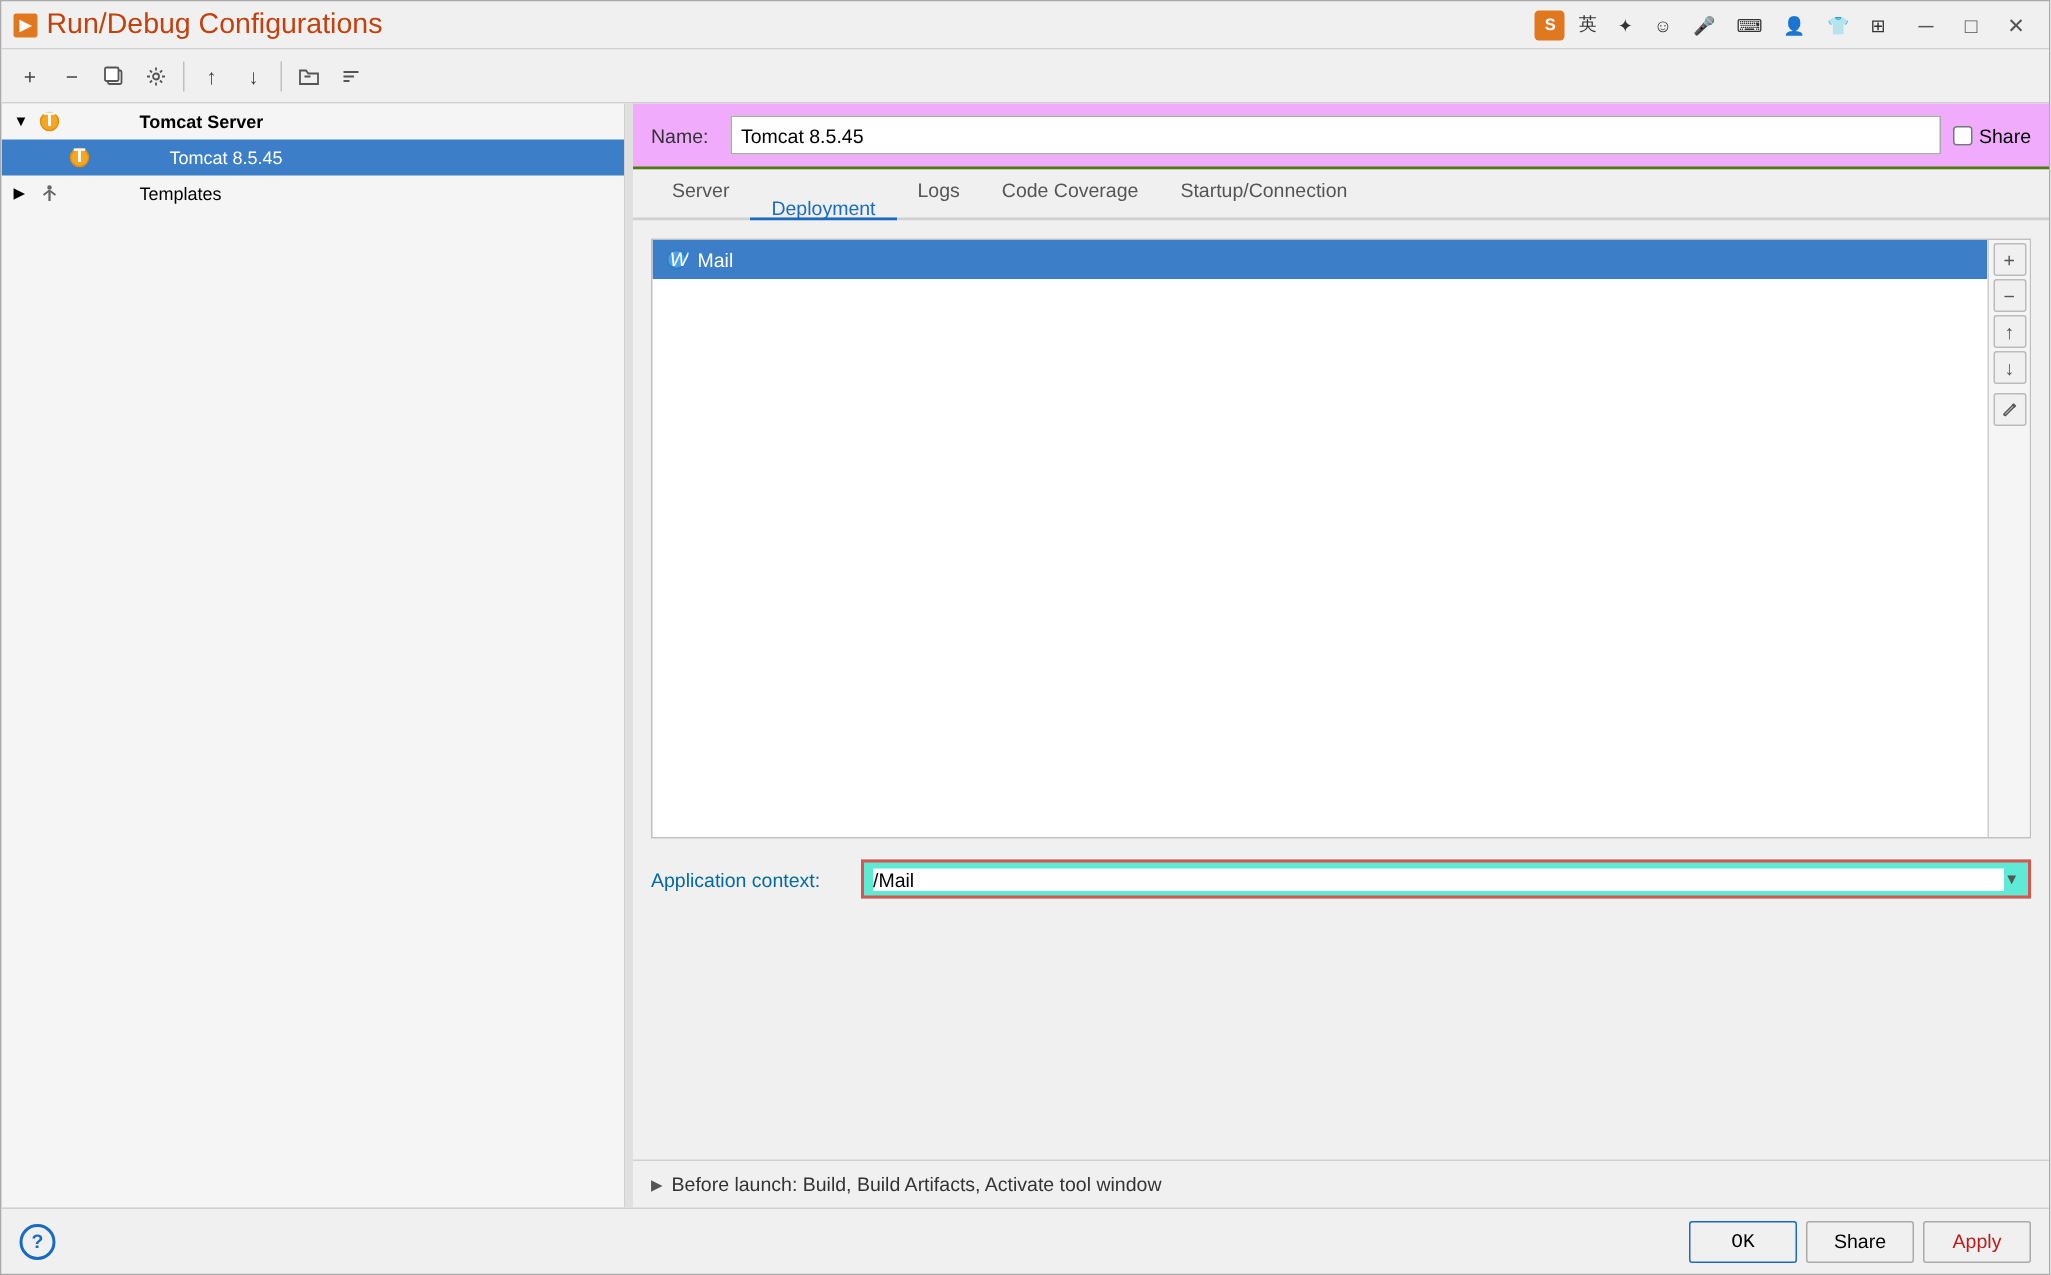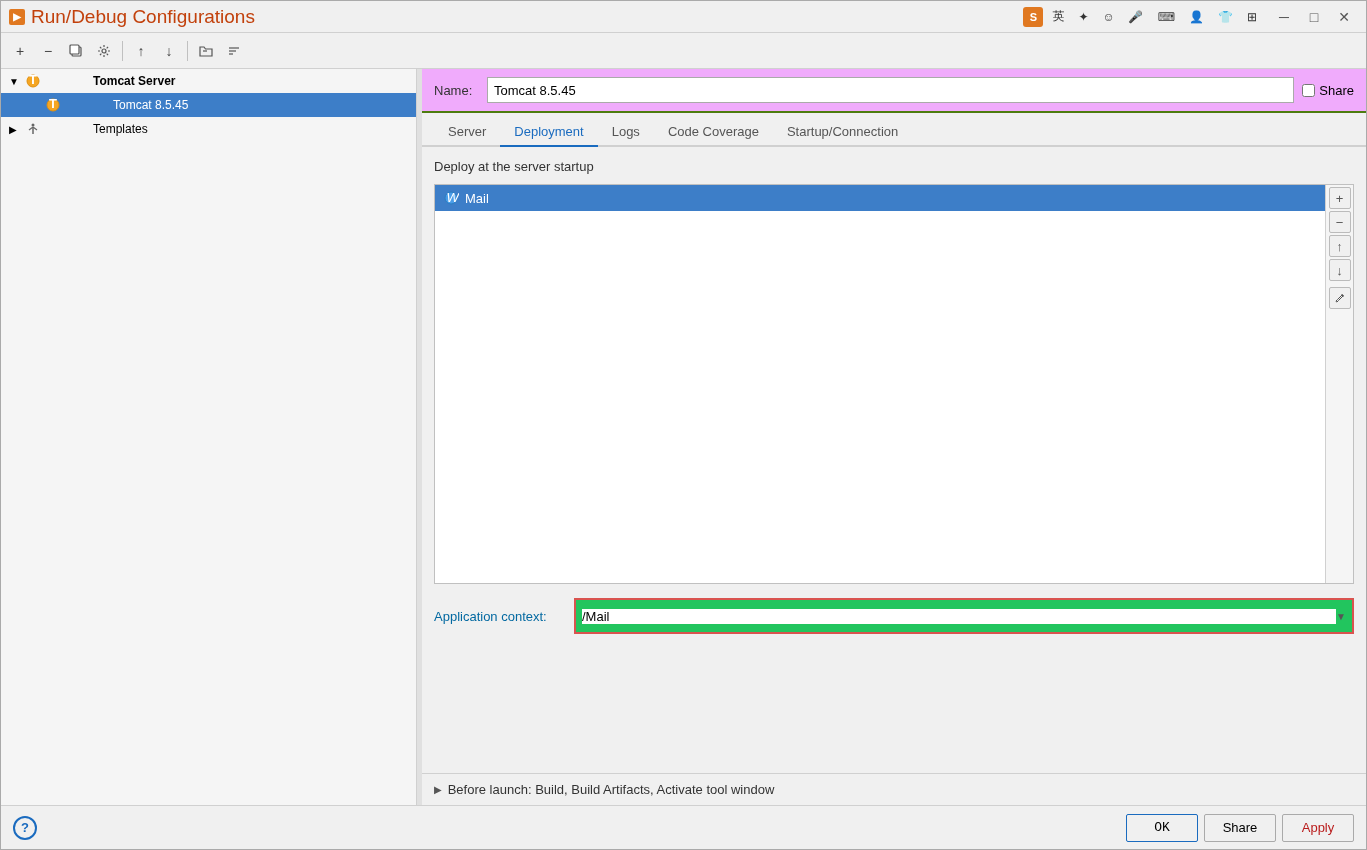--- a/index.html
+++ b/index.html
@@ -45,38 +45,38 @@
     .right-panel { flex: 1; display: flex; flex-direction: column; padding: 0; }
 
     
     .name-row { display: flex; align-items: center; padding: 8px 12px; gap: 8px; background: #f0abfc; border-bottom: 2px solid #4d7c0f; }
     .name-label { font-size: 13px; color: #333; min-width: 45px; }
     .name-input { flex: 1; height: 26px; border: 1px solid #aaa; padding: 2px 6px; font-size: 13px; background: white; }
     .share-checkbox { display: flex; align-items: center; gap: 4px; font-size: 13px; cursor: pointer; }
     .share-checkbox input { cursor: pointer; }
 
     
-    .tabs-bar { display: flex; align-items: flex-end; padding: 0 12px; background: #f0f0f0; border-bottom: 2px solid #d0d0d0; height: 34px; }
+    .tabs-bar { display: flex; padding: 0 12px; background: #f0f0f0; border-bottom: 2px solid #d0d0d0; height: 34px; }
     .tab { padding: 6px 14px; cursor: pointer; font-size: 13px; color: #555; border-bottom: 2px solid transparent; margin-bottom: -2px; }
     .tab.active { color: #1a6bbf; border-bottom: 2px solid #1a6bbf; font-weight: 500; margin-top: 12px; }
 
     
     .tab-content { flex: 1; padding: 12px; display: flex; flex-direction: column; gap: 10px; overflow: auto; background: #f0f0f0; }
     .deploy-list { flex: 1; overflow: auto; }
     .deploy-item { display: flex; align-items: center; padding: 5px 8px; gap: 6px; cursor: pointer; }
     .deploy-item.selected { background: #3d7ec8; color: white; }
     .deploy-item-icon { width: 16px; height: 16px; display: flex; align-items: center; justify-content: center; font-size: 12px; }
     .deploy-item-label { font-size: 13px; }
     .deploy-side-btns { width: 28px; background: #f5f5f5; border-left: 1px solid #d0d0d0; display: flex; flex-direction: column; align-items: center; padding: 2px 0; gap: 2px; }
     .deploy-side-btn { width: 22px; height: 22px; display: flex; align-items: center; justify-content: center; cursor: pointer; border: 1px solid #bbb; background: #f0f0f0; border-radius: 2px; font-size: 13px; color: #555; }
 
     
     .app-context-row { display: flex; align-items: center; gap: 10px; padding: 4px 0; }
     .app-context-label { font-size: 13px; color: #0369a1; min-width: 130px; }
-    .app-context-combo { flex: 1; height: 36px; border: 2px solid #d9534f; padding: 2px 6px; font-size: 13px; background: #22c55e; display: flex; align-items: center; justify-content: space-between; cursor: pointer; }
+    .app-context-combo { flex: 1; height: 26px; border: 2px solid #d9534f; padding: 2px 6px; font-size: 13px; background: #5eead4; display: flex; align-items: center; justify-content: space-between; cursor: pointer; }
     .app-context-input { border: none; outline: none; font-size: 13px; flex: 1; }
     .combo-arrow { font-size: 10px; color: #555; }
 
     
     .before-launch { display: flex; align-items: center; gap: 6px; padding: 8px 0; font-size: 13px; color: #333; }
     .before-launch-expand { cursor: pointer; font-size: 10px; color: #555; }
 
     
     .bottom-bar { height: 44px; background: #f0f0f0; border-top: 1px solid #d0d0d0; display: flex; align-items: center; justify-content: space-between; padding: 0 12px; }
     .help-btn { width: 24px; height: 24px; border-radius: 50%; border: 2px solid #1a6bbf; color: #1a6bbf; display: flex; align-items: center; justify-content: center; font-size: 13px; font-weight: bold; cursor: pointer; }
@@ -209,21 +209,20 @@
 
       <div class="tabs-bar">
         <div class="tab">Server</div>
         <div class="tab active">Deployment</div>
         <div class="tab">Logs</div>
         <div class="tab">Code Coverage</div>
         <div class="tab">Startup/Connection</div>
       </div>
 
       <div class="tab-content">
-        <div style="font-size:13px;color:#333;">Deploy at the server startup</div>
 
         <div class="deploy-container">
           <div class="deploy-container-inner">
             <div class="deploy-list">
 
               <div class="deploy-item selected">
                 <span class="deploy-item-icon">
                   <svg width="16" height="16" viewBox="0 0 16 16" fill="none">
                     <circle cx="8" cy="8" r="6" fill="#4a9de8" stroke="#2a7dc0" stroke-width="1"></circle>
                     <text x="3.5" y="12" font-size="9" fill="white" font-style="italic">W</text>

